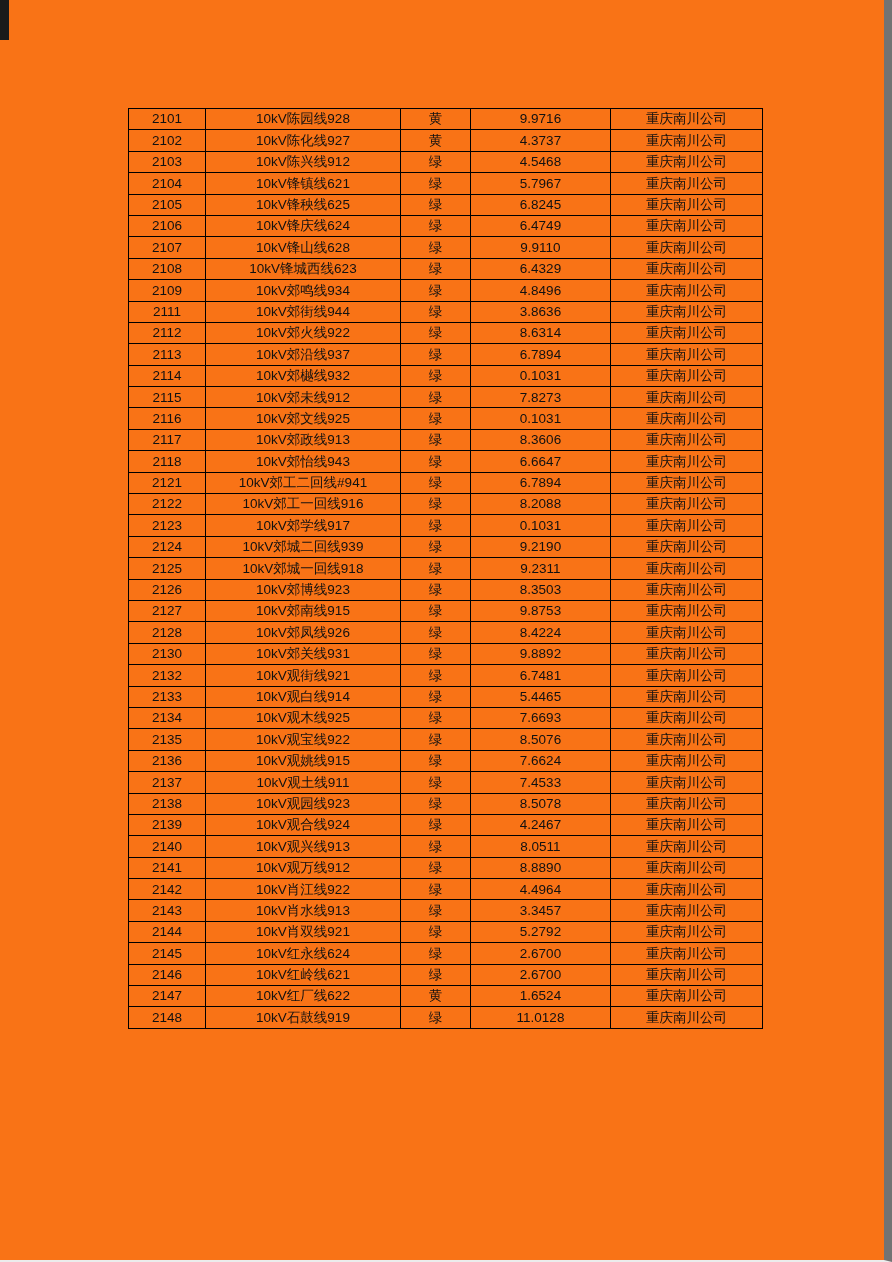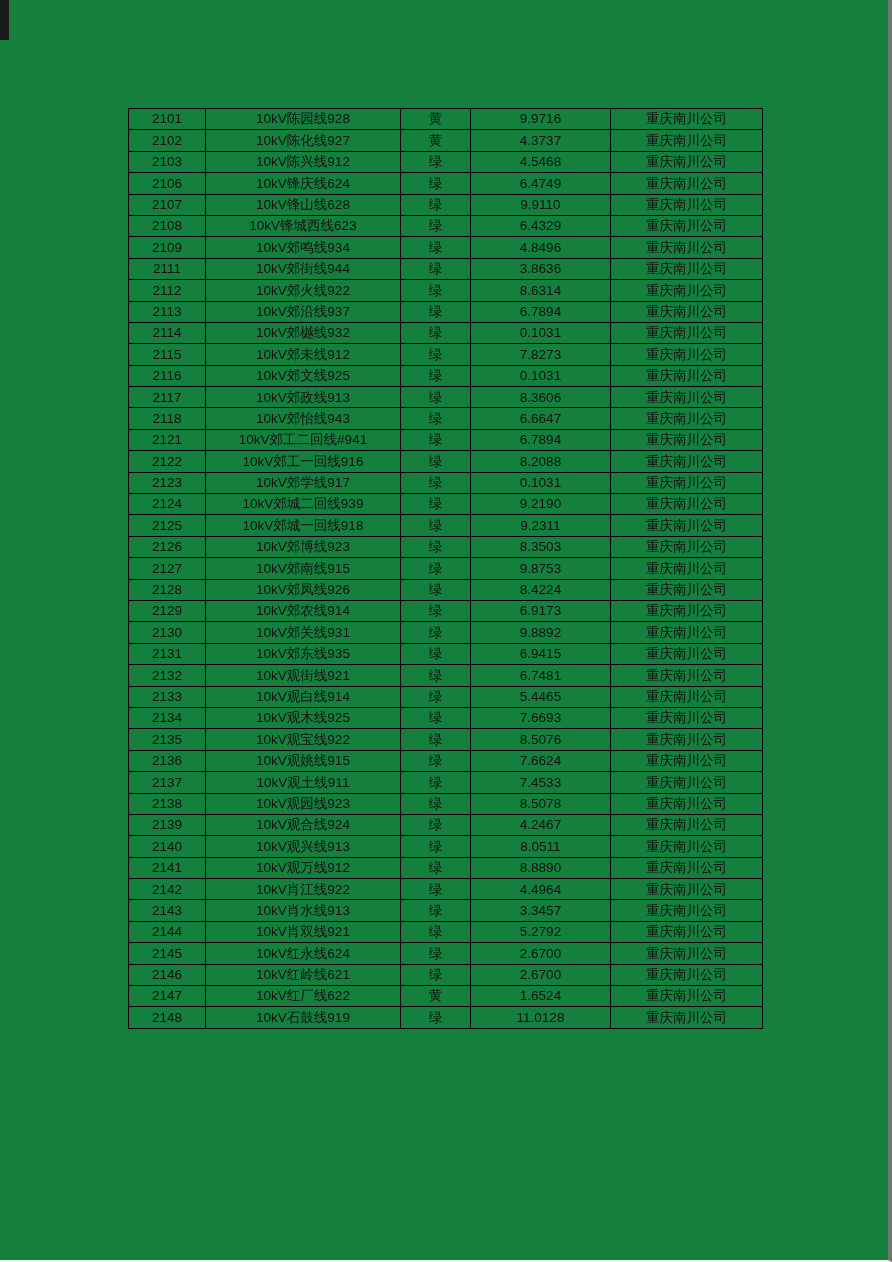--- a/index.html
+++ b/index.html
@@ -5,24 +5,24 @@
   html, body {
     margin: 0;
     padding: 0;
     background: #f7f7f7;
     font-family: "Liberation Sans", "DejaVu Sans", sans-serif;
   }
   #page {
     position: relative;
     width: 892px;
     height: 1262px;
-    background: #15803d;
+    background: #f97316;
     overflow: hidden;
     box-sizing: border-box;
-    border-right: 4px solid #737373;
+    border-right: 8px solid #737373;
     border-bottom: 2px solid #ececec;
   }
   #corner-mark {
     position: absolute;
     left: 0;
     top: 0;
     width: 9px;
     height: 40px;
     background: #1a1a1a;
   }
@@ -82,20 +82,34 @@
           <td>重庆南川公司</td>
         </tr>
         <tr>
           <td>2103</td>
           <td>10kV陈兴线912</td>
           <td>绿</td>
           <td>4.5468</td>
           <td>重庆南川公司</td>
         </tr>
         <tr>
+          <td>2104</td>
+          <td>10kV锋镇线621</td>
+          <td>绿</td>
+          <td>5.7967</td>
+          <td>重庆南川公司</td>
+        </tr>
+        <tr>
+          <td>2105</td>
+          <td>10kV锋秧线625</td>
+          <td>绿</td>
+          <td>6.8245</td>
+          <td>重庆南川公司</td>
+        </tr>
+        <tr>
           <td>2106</td>
           <td>10kV锋庆线624</td>
           <td>绿</td>
           <td>6.4749</td>
           <td>重庆南川公司</td>
         </tr>
         <tr>
           <td>2107</td>
           <td>10kV锋山线628</td>
           <td>绿</td>
@@ -222,38 +236,24 @@
           <td>重庆南川公司</td>
         </tr>
         <tr>
           <td>2128</td>
           <td>10kV郊凤线926</td>
           <td>绿</td>
           <td>8.4224</td>
           <td>重庆南川公司</td>
         </tr>
         <tr>
-          <td>2129</td>
-          <td>10kV郊农线914</td>
-          <td>绿</td>
-          <td>6.9173</td>
-          <td>重庆南川公司</td>
-        </tr>
-        <tr>
           <td>2130</td>
           <td>10kV郊关线931</td>
           <td>绿</td>
           <td>9.8892</td>
-          <td>重庆南川公司</td>
-        </tr>
-        <tr>
-          <td>2131</td>
-          <td>10kV郊东线935</td>
-          <td>绿</td>
-          <td>6.9415</td>
           <td>重庆南川公司</td>
         </tr>
         <tr>
           <td>2132</td>
           <td>10kV观街线921</td>
           <td>绿</td>
           <td>6.7481</td>
           <td>重庆南川公司</td>
         </tr>
         <tr>

